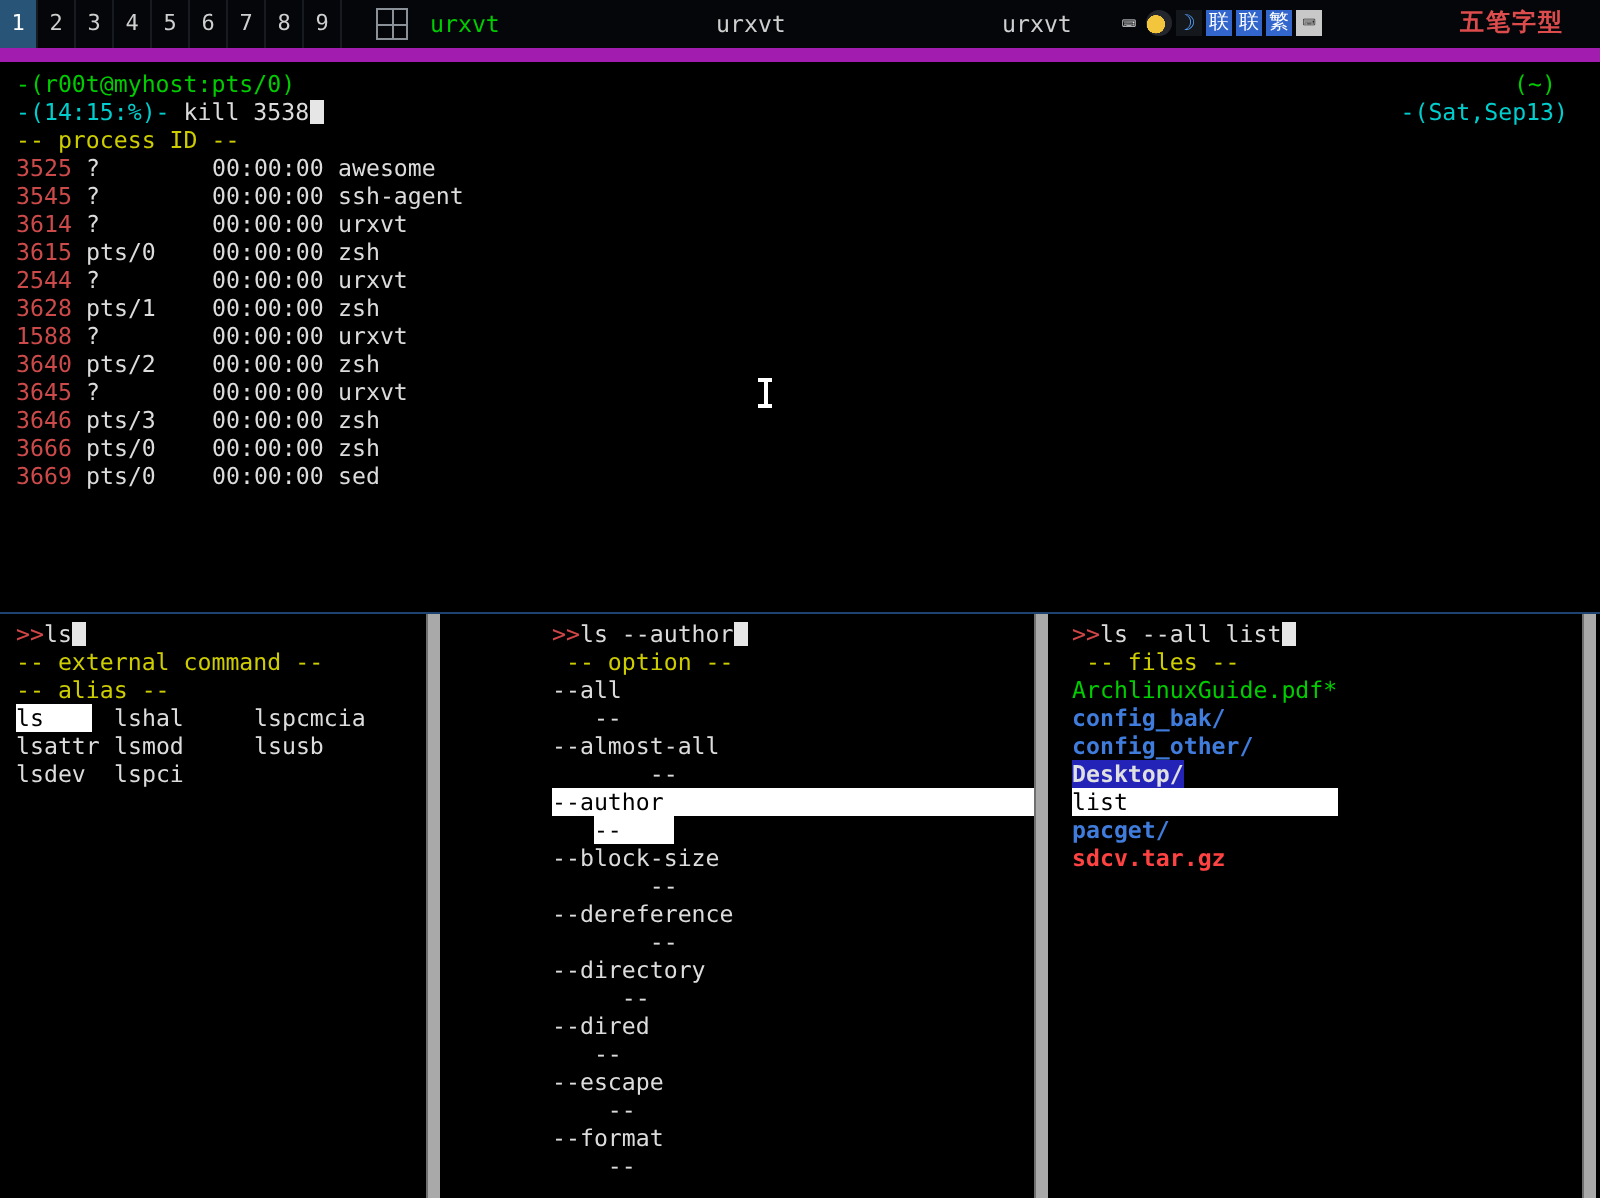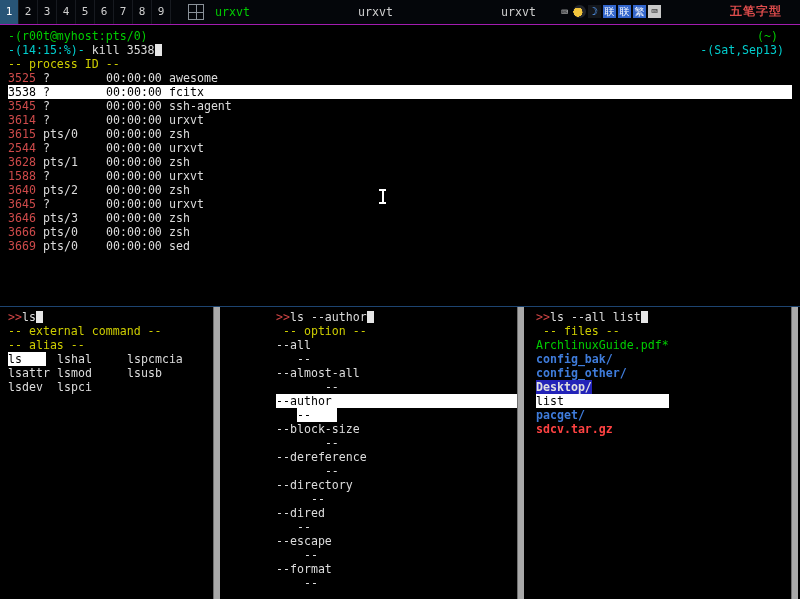--- a/index.html
+++ b/index.html
@@ -28,21 +28,21 @@
 .ticon{width:13px;height:13px;display:flex;align-items:center;justify-content:center;font-size:10px;color:#ddd;overflow:hidden}
 .ticon.kb{font-size:12px}
 .ticon.logo{border-radius:7px;background:radial-gradient(circle at 38% 55%,#f2c53d 0 42%,#23262c 43%)}
 .ticon.moon{background:#14171c;color:#56a0ff;font-size:11px}
 .ticon.badge{background:#3366cc;color:#fff}
 .ticon.kb2{background:#c8c8c8;color:#222;font-size:11px}
 .imename{position:absolute;left:730px;top:4px;font-size:12px;font-weight:bold;color:#dd4c4c;letter-spacing:1px;white-space:nowrap}
 
 
 .term-main{position:absolute;left:0;top:24px;width:800px;height:283px;background:#000;
-  border-top:1px solid #a21caf;border-bottom:1px solid #1d4470;padding:4px 8px 0}
+  border-top:7px solid #a21caf;border-bottom:1px solid #1d4470;padding:4px 8px 0}
 .c-pid{display:inline-block;width:35px;color:#cd4a4a}
 .c-tty{display:inline-block;width:63px}
 .c-time{display:inline-block;width:63px}
 .proc-row.t-selected{background:#fff;color:#000}
 .proc-row.t-selected .c-pid{color:#000}
 
 
 .bterm{position:absolute;top:307px;height:292px;background:#000;padding:3px 0 0 8px}
 .sb{position:absolute;top:0;right:0;width:7px;height:100%;background:#a9a9a9;border-left:1px solid #6f6f6f}
 .cell{display:inline-block}
@@ -132,21 +132,20 @@
     <div class="imename">五笔字型</div>
   </div>
 
   <div class="term-main">
     <div class="row rel"><span class="green">-(r00t@myhost:pts/0)</span><span class="abs-r green" style="right:14px">(~)</span></div>
     <div class="row rel"><span class="cyan">-(14:15:%)-</span><span class="white"> kill 3538</span><span class="cursor"></span><span class="abs-r cyan" style="right:8px">-(Sat,Sep13)</span></div>
     <div class="row yellow">-- process ID --</div>
 
       <div class="row proc-row"><span class="c-pid">3525</span><span class="c-tty">?</span><span class="c-time">00:00:00</span><span class="c-cmd">awesome</span></div>
 
-      <div class="row proc-row t-selected"><span class="c-pid">3538</span><span class="c-tty">?</span><span class="c-time">00:00:00</span><span class="c-cmd">fcitx</span></div>
 
       <div class="row proc-row"><span class="c-pid">3545</span><span class="c-tty">?</span><span class="c-time">00:00:00</span><span class="c-cmd">ssh-agent</span></div>
 
       <div class="row proc-row"><span class="c-pid">3614</span><span class="c-tty">?</span><span class="c-time">00:00:00</span><span class="c-cmd">urxvt</span></div>
 
       <div class="row proc-row"><span class="c-pid">3615</span><span class="c-tty">pts/0</span><span class="c-time">00:00:00</span><span class="c-cmd">zsh</span></div>
 
       <div class="row proc-row"><span class="c-pid">2544</span><span class="c-tty">?</span><span class="c-time">00:00:00</span><span class="c-cmd">urxvt</span></div>
 
       <div class="row proc-row"><span class="c-pid">3628</span><span class="c-tty">pts/1</span><span class="c-time">00:00:00</span><span class="c-cmd">zsh</span></div>

